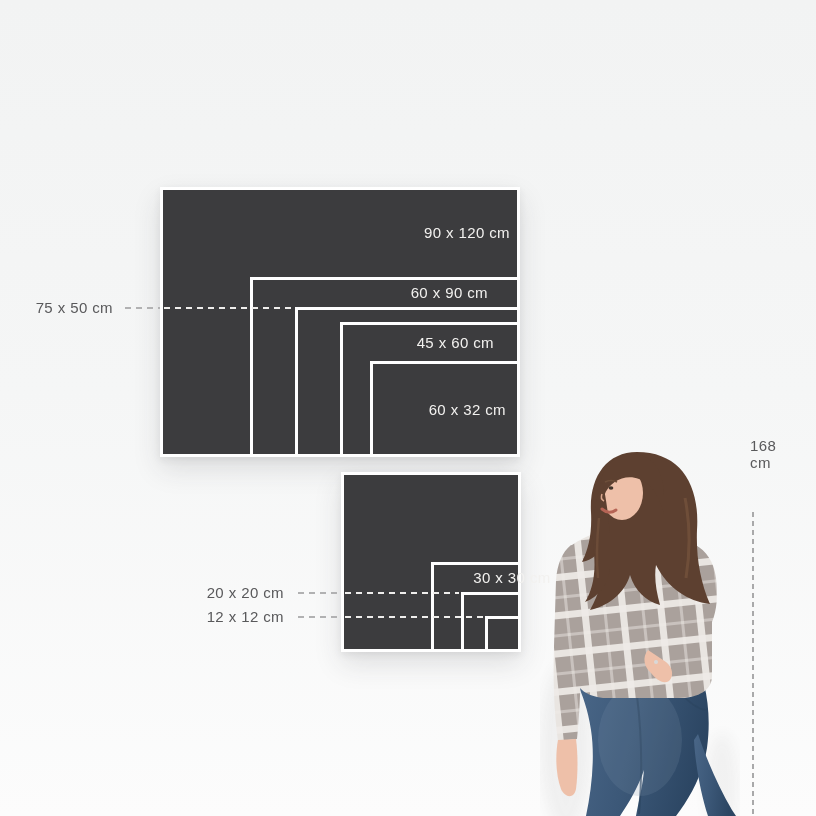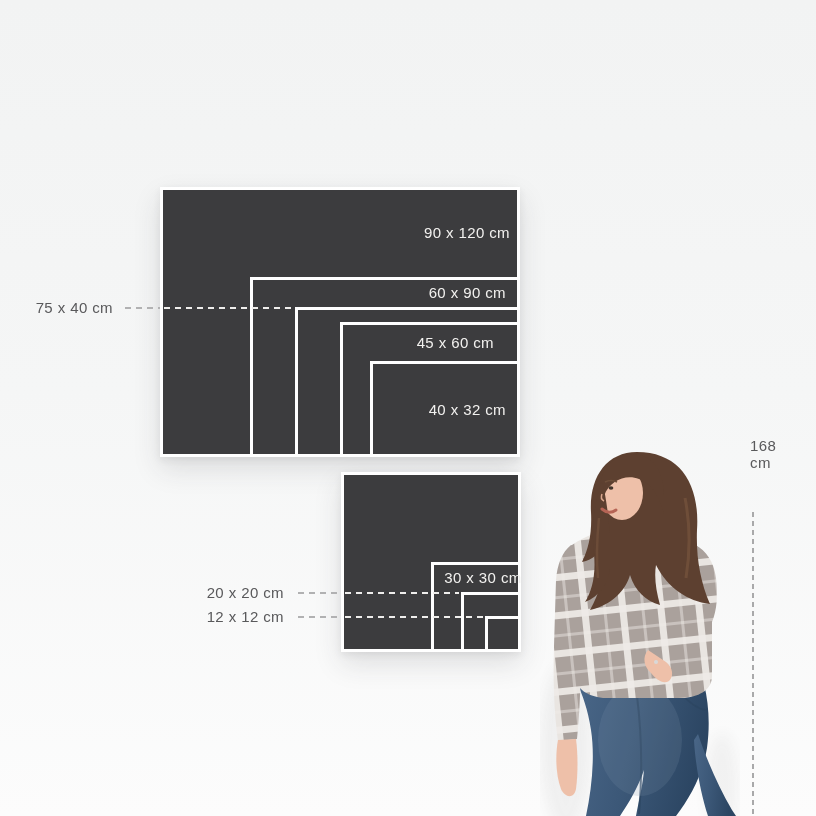--- a/index.html
+++ b/index.html
@@ -90,32 +90,32 @@
     <g>
       <ellipse cx="71" cy="50" rx="2.4" ry="1.8" fill="#43352c"></ellipse>
       <path d="M65,44 Q71,41 77,44" stroke="#6e4f3a" stroke-width="1.6" fill="none"></path>
       <path d="M62,56 Q60,61 64,63" stroke="var(--skin-shade)" stroke-width="1.5" fill="none"></path>
       <path d="M62,71 Q69,77 76,72" stroke="var(--lips)" stroke-width="3" fill="none" stroke-linecap="round"></path>
     </g>
   </svg>
 <div class="rect base" style="left: 160px; top: 187px; width: 360px; height: 270px; border-color: rgb(255, 255, 255); background: rgb(60, 60, 62);"></div>
     <div class="size-label inside" style="top: 223px; right: 306px;">90 x 120 cm</div>
     <div class="rect" style="left: 250px; top: 277px; width: 270px; height: 180px; border-color: rgb(255, 255, 255);"></div>
-    <div class="size-label inside" style="top: 283px; right: 310px;">60 x 90 cm</div>
+    <div class="size-label inside" style="top: 283px; right: 328px;">60 x 90 cm</div>
     <div class="rect" style="left: 295px; top: 307px; width: 225px; height: 150px; border-color: rgb(255, 255, 255);"></div>
-    <div class="size-label outside" style="right: 703px; top: 300px;">75 x 40 cm</div>
+    <div class="size-label outside" style="right: 703px; top: 300px;">75 x 50 cm</div>
     <div class="dash-h" style="left: 125px; top: 307px; width: 35px; background: repeating-linear-gradient(90deg, rgb(177, 177, 178) 0px, rgb(177, 177, 178) 6px, transparent 6px, transparent 11px);"></div>
     <div class="dash-h" style="left: 164px; top: 307px; width: 129px; background: repeating-linear-gradient(90deg, rgb(239, 238, 236) 0px, rgb(239, 238, 236) 6px, transparent 6px, transparent 11px);"></div>
     <div class="rect" style="left: 340px; top: 322px; width: 180px; height: 135px; border-color: rgb(255, 255, 255);"></div>
     <div class="size-label inside" style="top: 332.5px; right: 322px;">45 x 60 cm</div>
     <div class="rect" style="left: 370px; top: 361px; width: 150px; height: 96px; border-color: rgb(255, 255, 255);"></div>
-    <div class="size-label inside" style="top: 400px; right: 310px;">40 x 32 cm</div>
+    <div class="size-label inside" style="top: 400px; right: 310px;">60 x 32 cm</div>
     <div class="rect base" style="left: 341px; top: 472px; width: 180px; height: 180px; border-color: rgb(255, 255, 255); background: rgb(60, 60, 62);"></div>
     <div class="rect" style="left: 431px; top: 562px; width: 90px; height: 90px; border-color: rgb(255, 255, 255);"></div>
-    <div class="size-label inside" style="top: 568px; left: 431px; width: 104px; text-align: center;">30 x 30 cm</div>
+    <div class="size-label inside" style="top: 568px; left: 431px; width: 104px; text-align: center; padding-left: 29px;">30 x 30 cm</div>
     <div class="rect" style="left: 461px; top: 592px; width: 60px; height: 60px; border-color: rgb(255, 255, 255);"></div>
     <div class="size-label outside" style="right: 532px; top: 585px;">20 x 20 cm</div>
     <div class="dash-h" style="left: 298px; top: 592px; width: 43px; background: repeating-linear-gradient(90deg, rgb(177, 177, 178) 0px, rgb(177, 177, 178) 6px, transparent 6px, transparent 11px);"></div>
     <div class="dash-h" style="left: 345px; top: 592px; width: 114px; background: repeating-linear-gradient(90deg, rgb(239, 238, 236) 0px, rgb(239, 238, 236) 6px, transparent 6px, transparent 11px);"></div>
     <div class="rect" style="left: 485px; top: 616px; width: 36px; height: 36px; border-color: rgb(255, 255, 255);"></div>
     <div class="size-label outside" style="right: 532px; top: 609px;">12 x 12 cm</div>
     <div class="dash-h" style="left: 298px; top: 616px; width: 43px; background: repeating-linear-gradient(90deg, rgb(177, 177, 178) 0px, rgb(177, 177, 178) 6px, transparent 6px, transparent 11px);"></div>
     <div class="dash-h" style="left: 345px; top: 616px; width: 138px; background: repeating-linear-gradient(90deg, rgb(239, 238, 236) 0px, rgb(239, 238, 236) 6px, transparent 6px, transparent 11px);"></div>
   </div>
 

